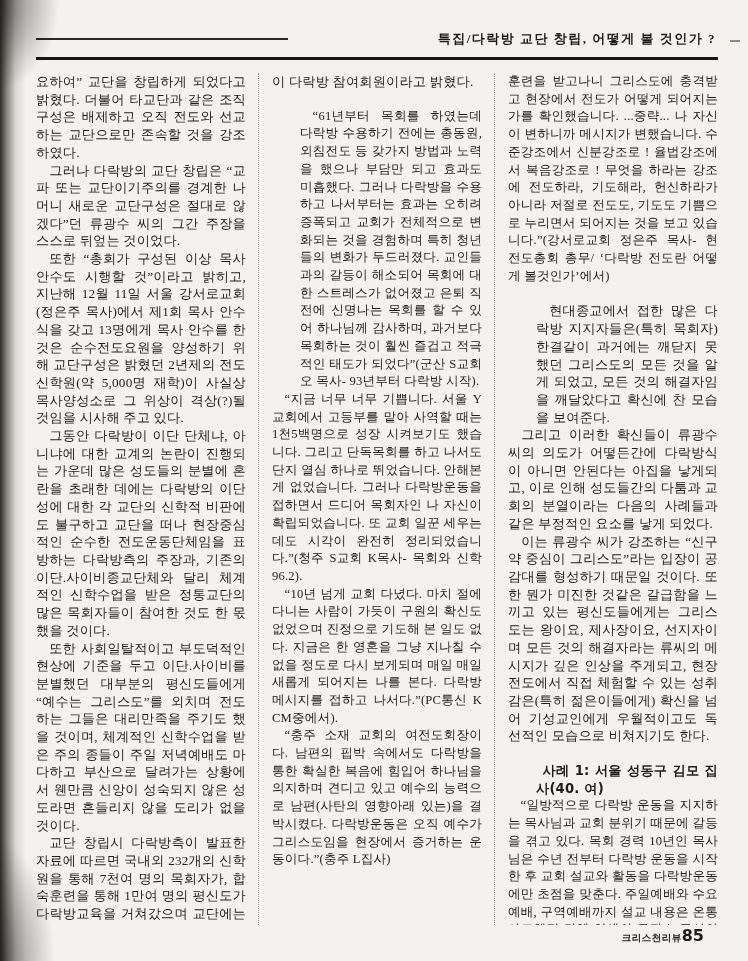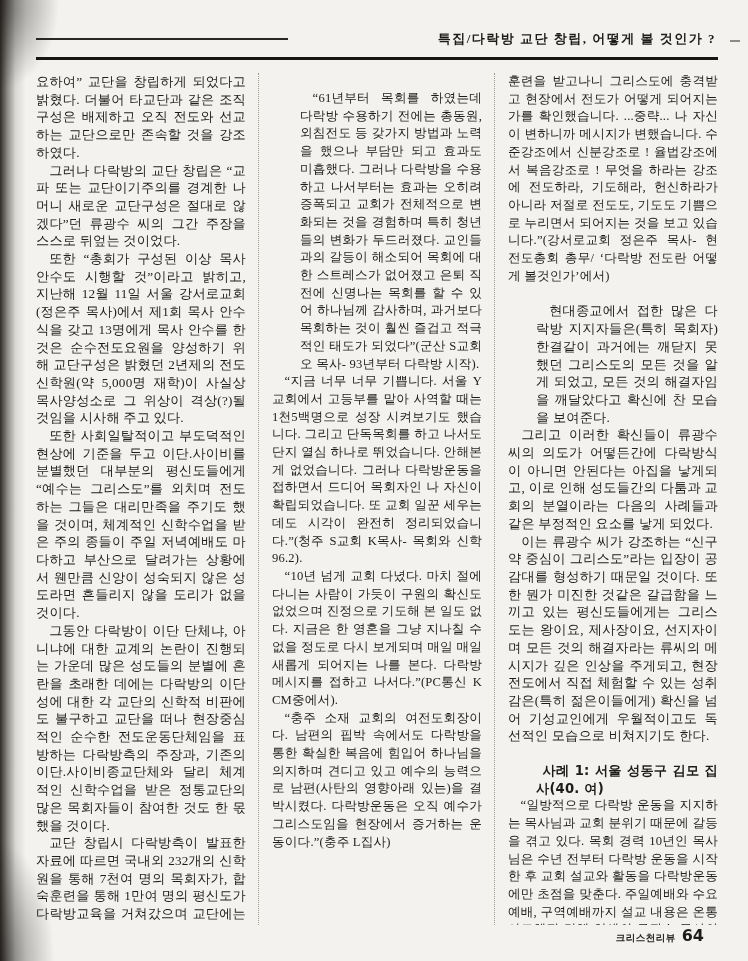--- a/index.html
+++ b/index.html
@@ -77,21 +77,21 @@
     font-size:12.6px;
   }
   .col p.case-heading{
     font-weight:bold;
     font-family:"DejaVu Sans","Liberation Sans",sans-serif;
     text-indent:0.5em;
   }
   .footer{
     position:absolute;
     right:44px;bottom:16px;
-    display:flex;align-items:baseline;gap:6px;
+    display:flex;align-items:baseline;
   }
   .footer .mag{
     font-size:9.5px;font-weight:bold;letter-spacing:0.5px;
     font-family:"DejaVu Sans","Liberation Sans",sans-serif;
   }
   .footer .pagenum{
     font-size:16px;font-weight:bold;
     font-family:"DejaVu Sans","Liberation Sans",sans-serif;
   }
 </style>
@@ -109,26 +109,27 @@
     <div class="header-title">특집/다락방 교단 창립, 어떻게 볼 것인가 ?</div>
   </div>
   <div class="thick-rule"></div>
 
   <div class="columns">
 
     <div class="col">
       <p class="noindent">요하여” 교단을 창립하게 되었다고 밝혔다. 더불어 타교단과 같은 조직 구성은 배제하고 오직 전도와 선교하는 교단으로만 존속할 것을 강조하였다.</p>
       <p>그러나 다락방의 교단 창립은 “교파 또는 교단이기주의를 경계한 나머니 새로운 교단구성은 절대로 않겠다”던 류광수 씨의 그간 주장을 스스로 뒤엎는 것이었다.</p>
       <p>또한 “총회가 구성된 이상 목사 안수도 시행할 것”이라고 밝히고, 지난해 12월 11일 서울 강서로교회(정은주 목사)에서 제1회 목사 안수식을 갖고 13명에게 목사 안수를 한 것은 순수전도요원을 양성하기 위해 교단구성은 밝혔던 2년제의 전도신학원(약 5,000명 재학)이 사실상 목사양성소로 그 위상이 격상(?)될 것임을 시사해 주고 있다.</p>
+      <p>그동안 다락방이 이단 단체냐, 아니냐에 대한 교계의 논란이 진행되는 가운데 많은 성도들의 분별에 혼란을 초래한 데에는 다락방의 이단성에 대한 각 교단의 신학적 비판에도 불구하고 교단을 떠나 현장중심적인 순수한 전도운동단체임을 표방하는 다락방측의 주장과, 기존의 이단.사이비종교단체와 달리 체계적인 신학수업을 받은 정통교단의 많은 목회자들이 참여한 것도 한 몫 했을 것이다.</p>
       <p>또한 사회일탈적이고 부도덕적인 현상에 기준을 두고 이단.사이비를 분별했던 대부분의 평신도들에게 “예수는 그리스도”를 외치며 전도하는 그들은 대리만족을 주기도 했을 것이며, 체계적인 신학수업을 받은 주의 종들이 주일 저녁예배도 마다하고 부산으로 달려가는 상황에서 웬만큼 신앙이 성숙되지 않은 성도라면 흔들리지 않을 도리가 없을 것이다.</p>
-      <p>그동안 다락방이 이단 단체냐, 아니냐에 대한 교계의 논란이 진행되는 가운데 많은 성도들의 분별에 혼란을 초래한 데에는 다락방의 이단성에 대한 각 교단의 신학적 비판에도 불구하고 교단을 떠나 현장중심적인 순수한 전도운동단체임을 표방하는 다락방측의 주장과, 기존의 이단.사이비종교단체와 달리 체계적인 신학수업을 받은 정통교단의 많은 목회자들이 참여한 것도 한 몫 했을 것이다.</p>
       <p>교단 창립시 다락방측이 발표한 자료에 따르면 국내외 232개의 신학원을 통해 7천여 명의 목회자가, 합숙훈련을 통해 1만여 명의 평신도가 다락방교육을 거쳐갔으며 교단에는 596교회, 575명이 가입했다고 한다. 또 전국의 1천여 개의 교회, 2천여 교회의 목회자와 교인</p>
     </div>
 
     <div class="col">
+      <p class="noindent">이 다락방 참여회원이라고 밝혔다.</p>
       <p class="quote gap">“61년부터 목회를 하였는데 다락방 수용하기 전에는 총동원, 외침전도 등 갖가지 방법과 노력을 했으나 부담만 되고 효과도 미흡했다. 그러나 다락방을 수용하고 나서부터는 효과는 오히려 증폭되고 교회가 전체적으로 변화되는 것을 경험하며 특히 청년들의 변화가 두드러졌다. 교인들과의 갈등이 해소되어 목회에 대한 스트레스가 없어졌고 은퇴 직전에 신명나는 목회를 할 수 있어 하나님께 감사하며, 과거보다 목회하는 것이 훨씬 즐겁고 적극적인 태도가 되었다”(군산 S교회 오 목사- 93년부터 다락방 시작).</p>
       <p class="quote">“지금 너무 너무 기쁩니다. 서울 Y교회에서 고등부를 맡아 사역할 때는 1천5백명으로 성장 시켜보기도 했습니다. 그리고 단독목회를 하고 나서도 단지 열심 하나로 뛰었습니다. 안해본 게 없었습니다. 그러나 다락방운동을 접하면서 드디어 목회자인 나 자신이 확립되었습니다. 또 교회 일꾼 세우는 데도 시각이 완전히 정리되었습니다.”(청주 S교회 K목사- 목회와 신학 96.2).</p>
       <p class="quote">“10년 넘게 교회 다녔다. 마치 절에 다니는 사람이 가듯이 구원의 확신도 없었으며 진정으로 기도해 본 일도 없다. 지금은 한 영혼을 그냥 지나칠 수 없을 정도로 다시 보게되며 매일 매일 새롭게 되어지는 나를 본다. 다락방 메시지를 접하고 나서다.”(PC통신 KCM중에서).</p>
       <p class="quote">“충주 소재 교회의 여전도회장이다. 남편의 핍박 속에서도 다락방을 통한 확실한 복음에 힘입어 하나님을 의지하며 견디고 있고 예수의 능력으로 남편(사탄의 영향아래 있는)을 결박시켰다. 다락방운동은 오직 예수가 그리스도임을 현장에서 증거하는 운동이다.”(충주 L집사)</p>
 
     </div>
 
     <div class="col">
       <p class="quote noindent">훈련을 받고나니 그리스도에 충격받고 현장에서 전도가 어떻게 되어지는가를 확인했습니다. ...중략... 나 자신이 변하니까 메시지가 변했습니다. 수준강조에서 신분강조로 ! 율법강조에서 복음강조로 ! 무엇을 하라는 강조에 전도하라, 기도해라, 헌신하라가 아니라 저절로 전도도, 기도도 기쁨으로 누리면서 되어지는 것을 보고 있습니다.”(강서로교회 정은주 목사- 현 전도총회 총무/ ‘다락방 전도란 어떻게 볼것인가’에서)</p>
       <p class="gap">현대종교에서 접한 많은 다락방 지지자들은(특히 목회자) 한결같이 과거에는 깨닫지 못했던 그리스도의 모든 것을 알게 되었고, 모든 것의 해결자임을 깨달았다고 확신에 찬 모습을 보여준다.</p>
@@ -136,15 +137,15 @@
       <p>이는 류광수 씨가 강조하는 “신구약 중심이 그리스도”라는 입장이 공감대를 형성하기 때문일 것이다. 또한 뭔가 미진한 것같은 갈급함을 느끼고 있는 평신도들에게는 그리스도는 왕이요, 제사장이요, 선지자이며 모든 것의 해결자라는 류씨의 메시지가 깊은 인상을 주게되고, 현장전도에서 직접 체험할 수 있는 성취감은(특히 젊은이들에게) 확신을 넘어 기성교인에게 우월적이고도 독선적인 모습으로 비쳐지기도 한다.</p>
       <p class="case-heading gap">사례 1: 서울 성동구 김모 집사(40. 여)</p>
       <p class="quote">“일방적으로 다락방 운동을 지지하는 목사님과 교회 분위기 때문에 갈등을 겪고 있다. 목회 경력 10년인 목사님은 수년 전부터 다락방 운동을 시작한 후 교회 설교와 활동을 다락방운동에만 초점을 맞춘다. 주일예배와 수요예배, 구역예배까지 설교 내용은 온통 사도행전 강해 일색의 류광수 목사의 다락방 전도운동이다.</p>
 
     </div>
 
   </div>
 
   <div class="footer">
     <span class="mag">크리스천리뷰</span>
-    <span class="pagenum">64</span>
+    <span class="pagenum">85</span>
   </div>
 </div>
 
 </body></html>

